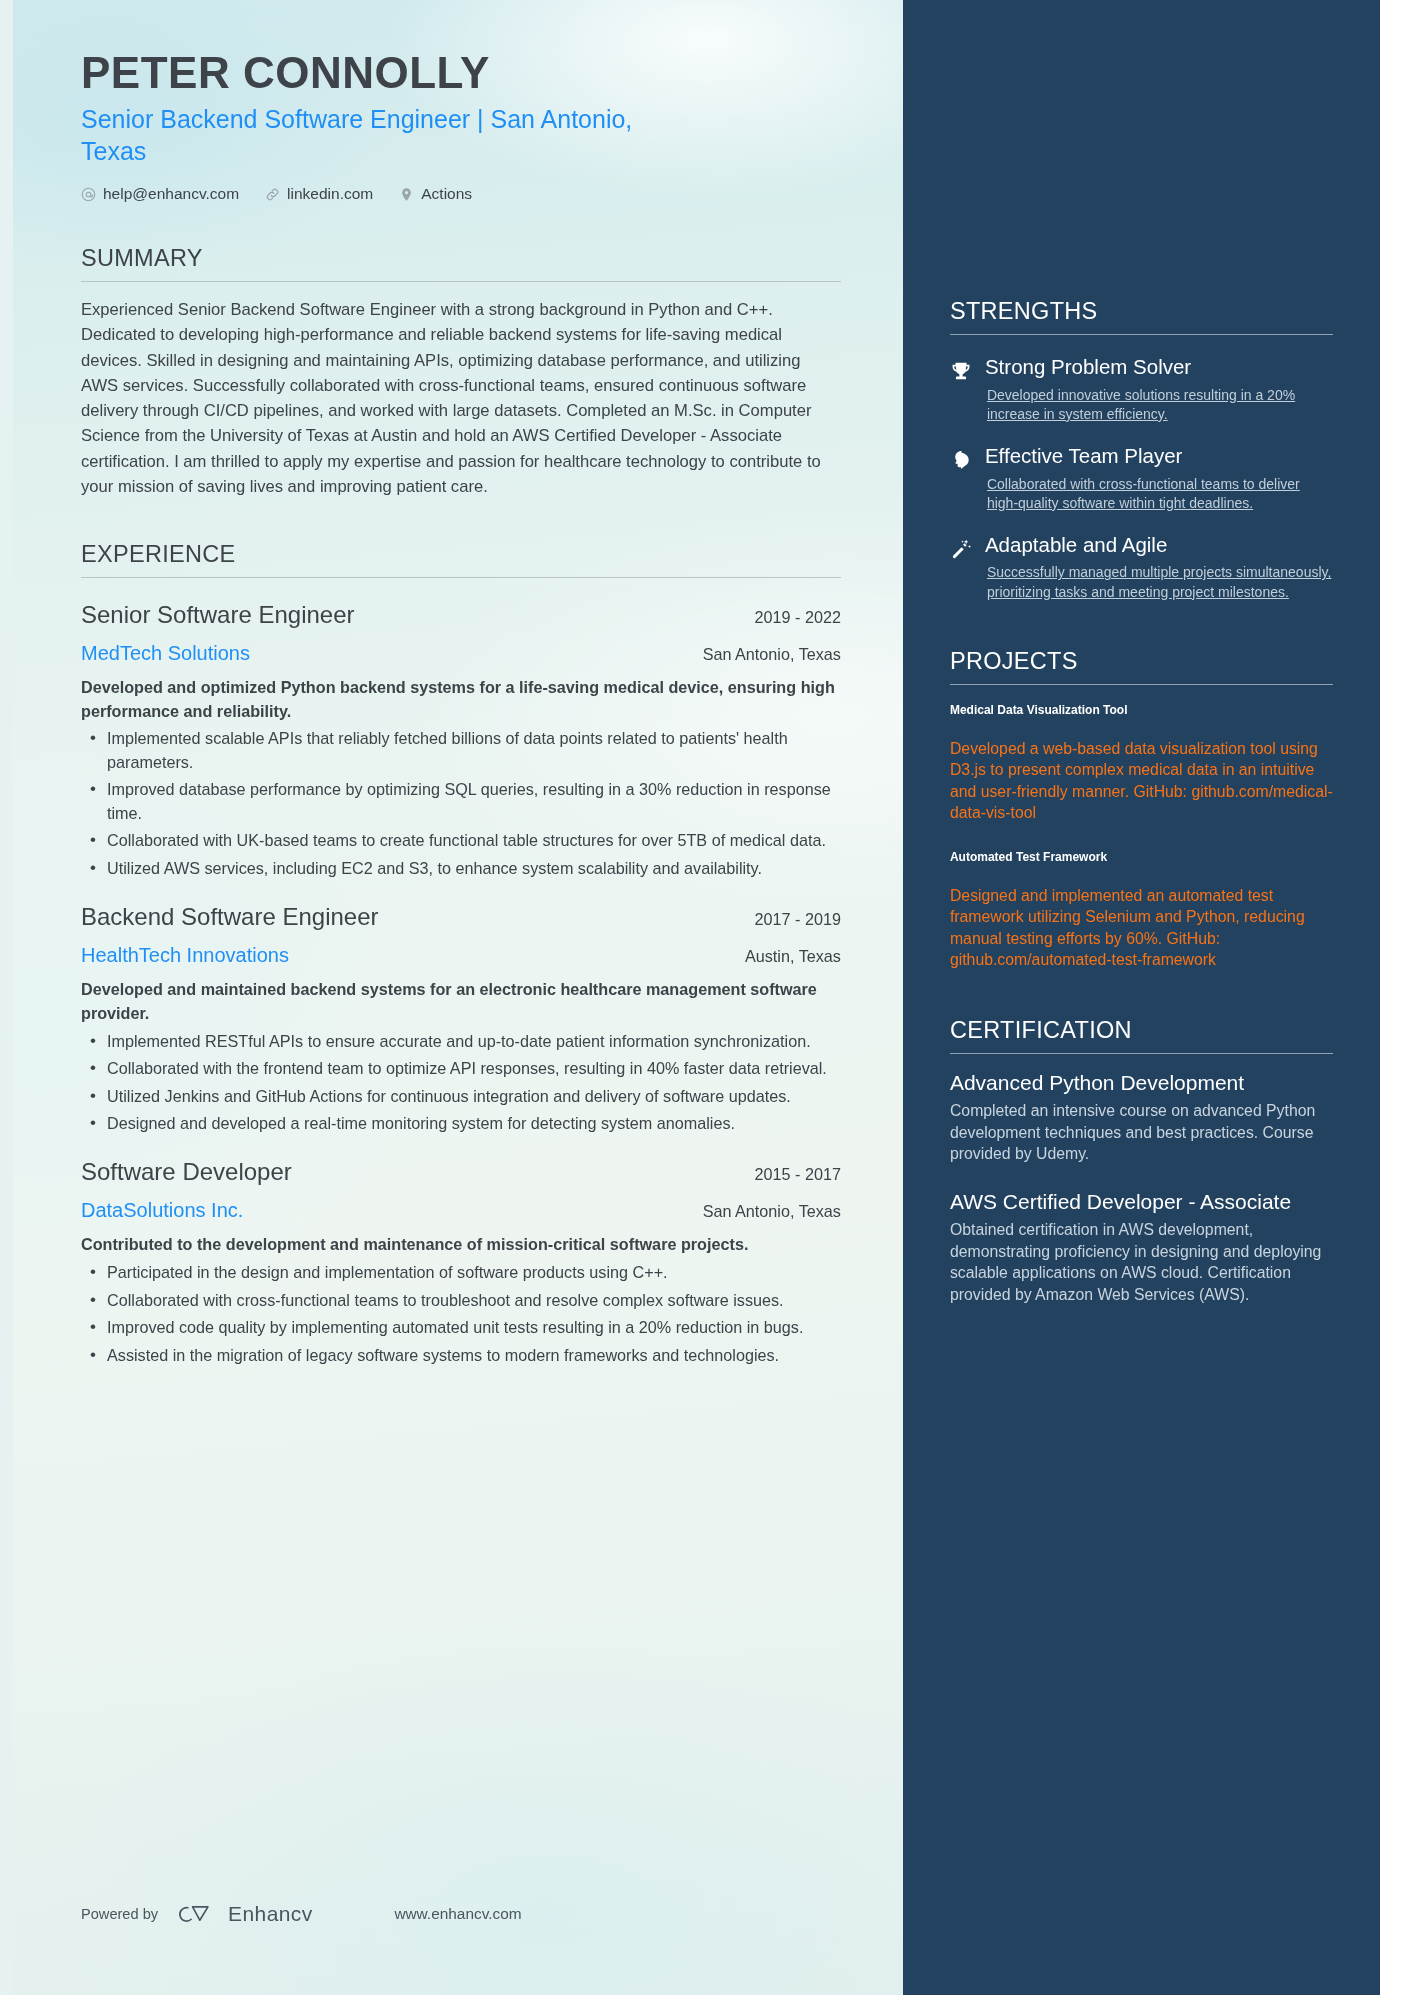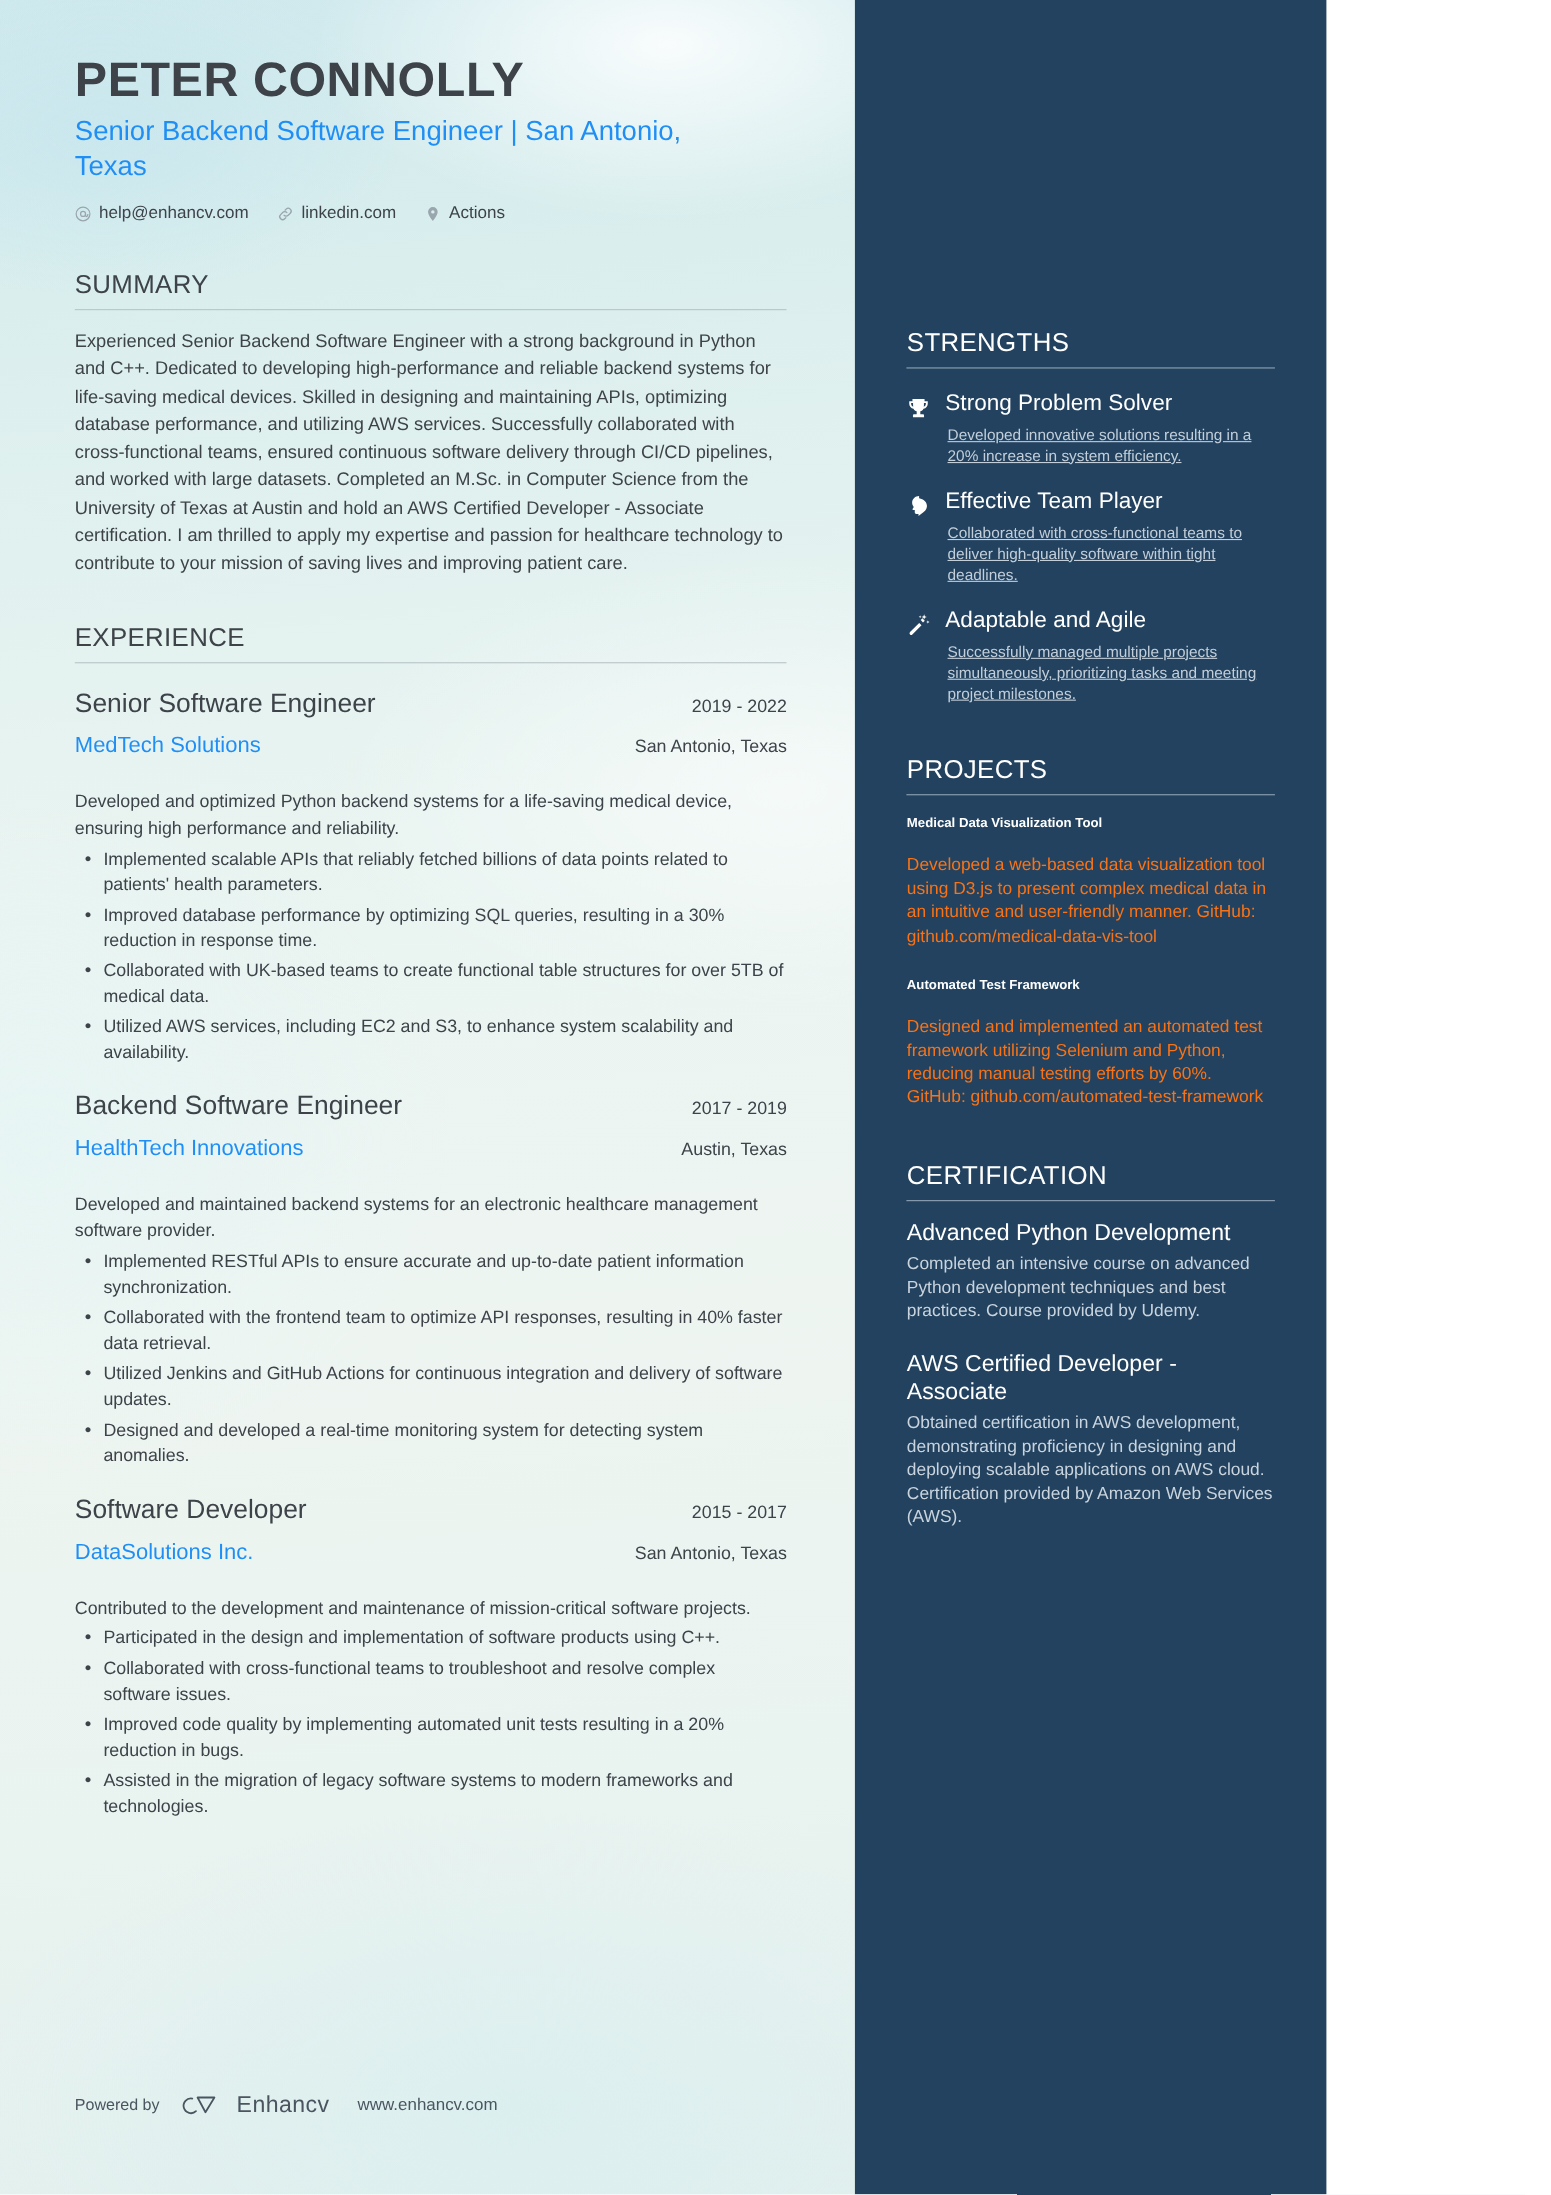--- a/index.html
+++ b/index.html
@@ -6,25 +6,26 @@
 
   html, body {
     width: 1410px;
     height: 1995px;
     background: #ffffff;
     font-family: "Liberation Sans", sans-serif;
   }
 
   .page {
     position: relative;
-    width: 1206px;
+    width: 1380px;
     height: 1995px;
     overflow: hidden;
     display: flex;
     background: #e6f2f2;
+    padding-left: 13px;
   }
 
   
   .left-col {
     position: relative;
     width: 920px;
     height: 1995px;
     background:
       radial-gradient(ellipse 520px 260px at 78% 2%, rgba(255,255,255,0.85) 0%, rgba(255,255,255,0) 62%),
       radial-gradient(ellipse 420px 230px at 12% 6%, rgba(198,230,238,0.75) 0%, rgba(198,230,238,0) 65%),
@@ -99,21 +100,22 @@
     align-items: baseline;
   }
   .job-title { font-size: 24px; color: #3d4349; line-height: 1.25; }
   .job-dates { font-size: 16.2px; color: #3d4349; white-space: nowrap; padding-left: 14px;}
   .job-company { font-size: 20px; color: #1f8ff5; line-height: 1.35; margin-top: 10px;}
   .job-loc { font-size: 16.2px; color: #3d4349; white-space: nowrap; padding-left: 14px;}
   .job-desc {
     font-size: 16.2px;
     line-height: 1.46;
     color: #3d4349;
-    margin-top: 26px;
+    margin-top: 9px;
+    font-weight: bold;
   }
   .bullets { margin-top: 2px; list-style: none; }
   .bullets li {
     position: relative;
     font-size: 16.2px;
     line-height: 1.45;
     color: #3d4349;
     padding-left: 26px;
     margin-top: 4px;
   }

